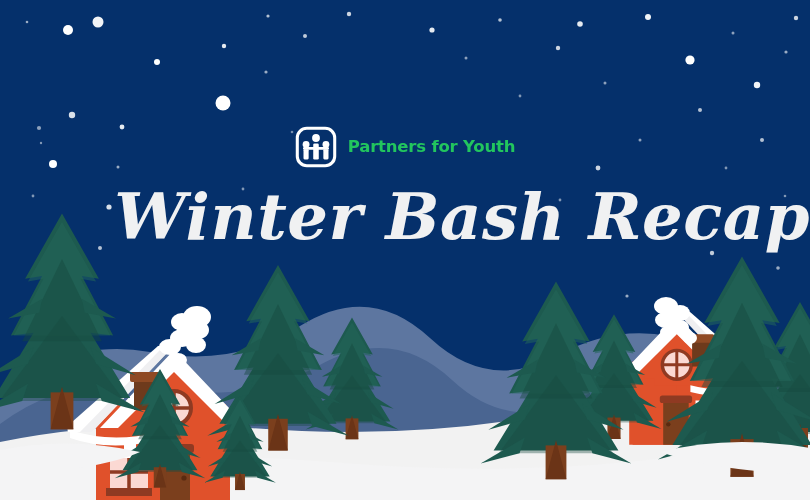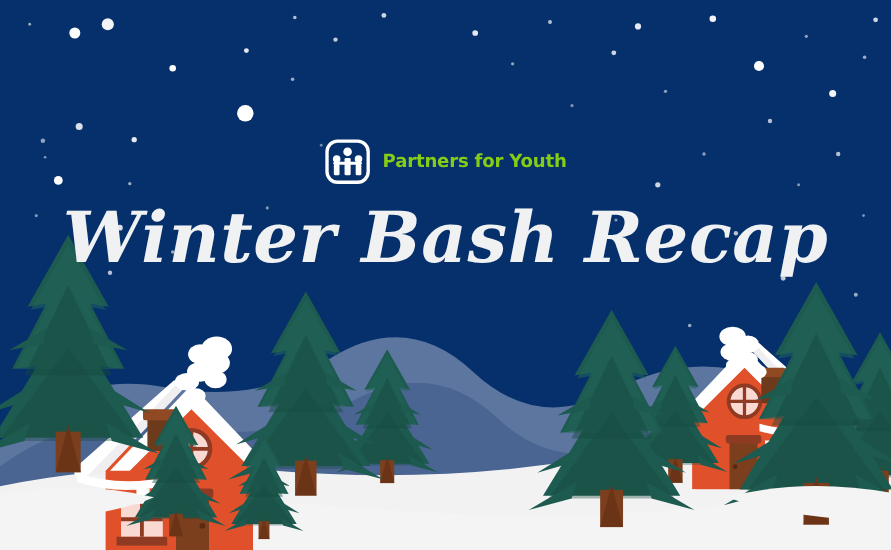--- a/index.html
+++ b/index.html
@@ -30,36 +30,36 @@
   }
   .brand-row {
     display: inline-flex;
     align-items: center;
     gap: 11px;
     pointer-events: auto;
   }
   .brand-mark { width: 42px; height: 42px; display: block; flex: 0 0 auto; }
   .brand-words {
     text-align: left;
-    color: #84cc16;
+    color: #22c55e;
     font-family: "DejaVu Sans", sans-serif;
     font-weight: bold;
     font-size: 16.5px;
     line-height: 1.18;
     letter-spacing: -0.2px;
     white-space: nowrap;
   }
   .brand-words span { display: block; }
 
   .headline {
     position: absolute;
     left: 0;
     top: 185px;
     width: 810px;
-    text-align: center;
+    text-align: right;
     color: #f0f1f2;
     font-family: "DejaVu Serif", serif;
     font-weight: bold;
     font-style: italic;
     font-size: 64px;
     line-height: 1.0;
     letter-spacing: 0.5px;
     white-space: nowrap;
   }
 </style>

